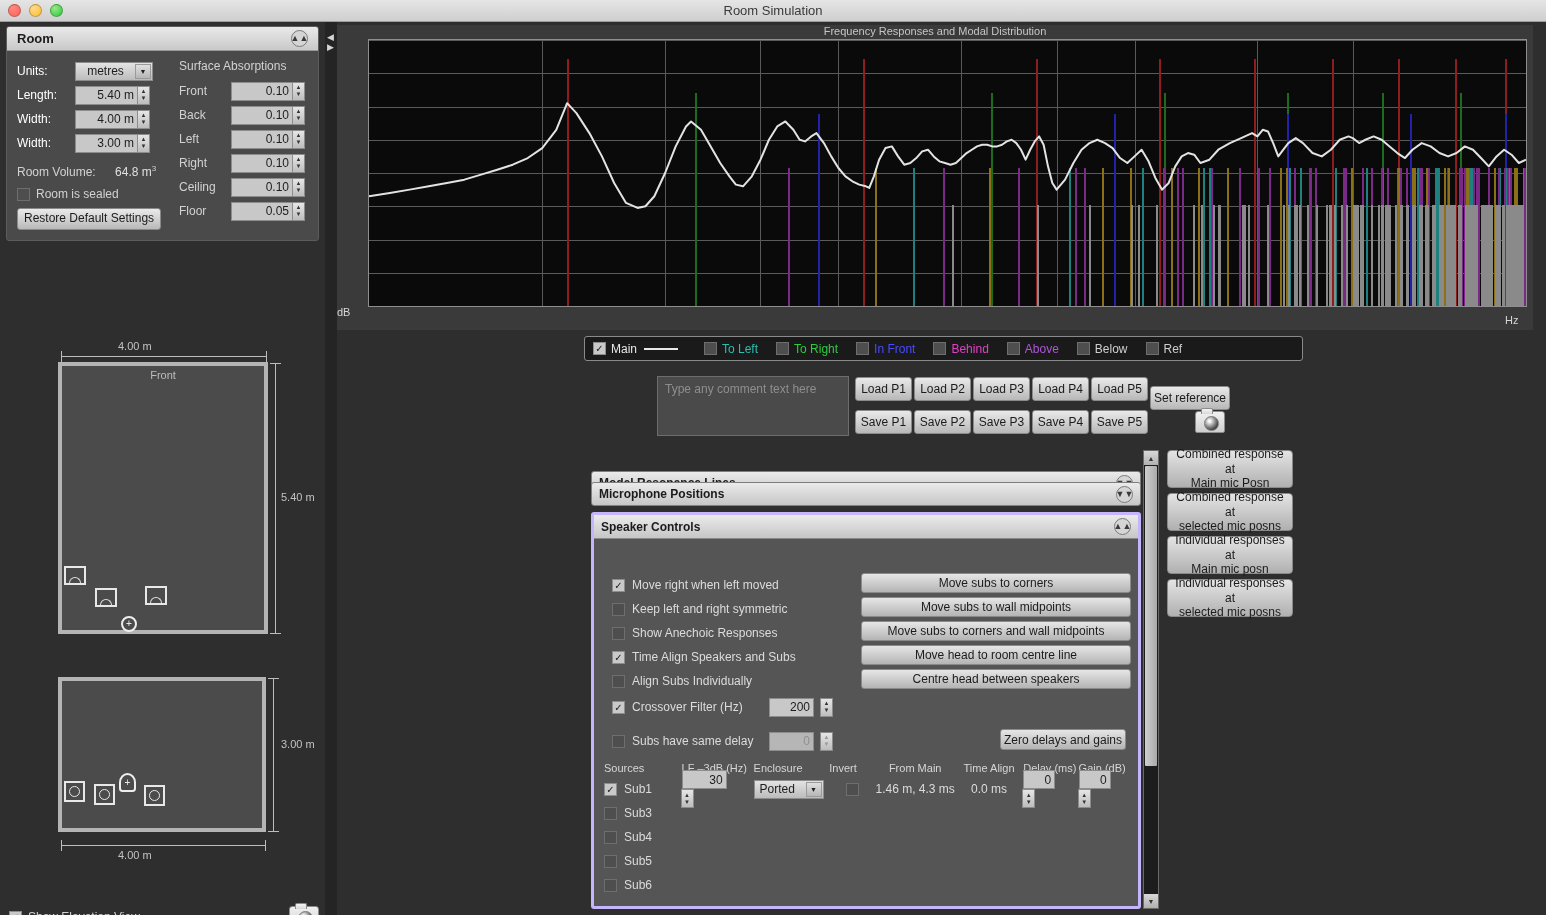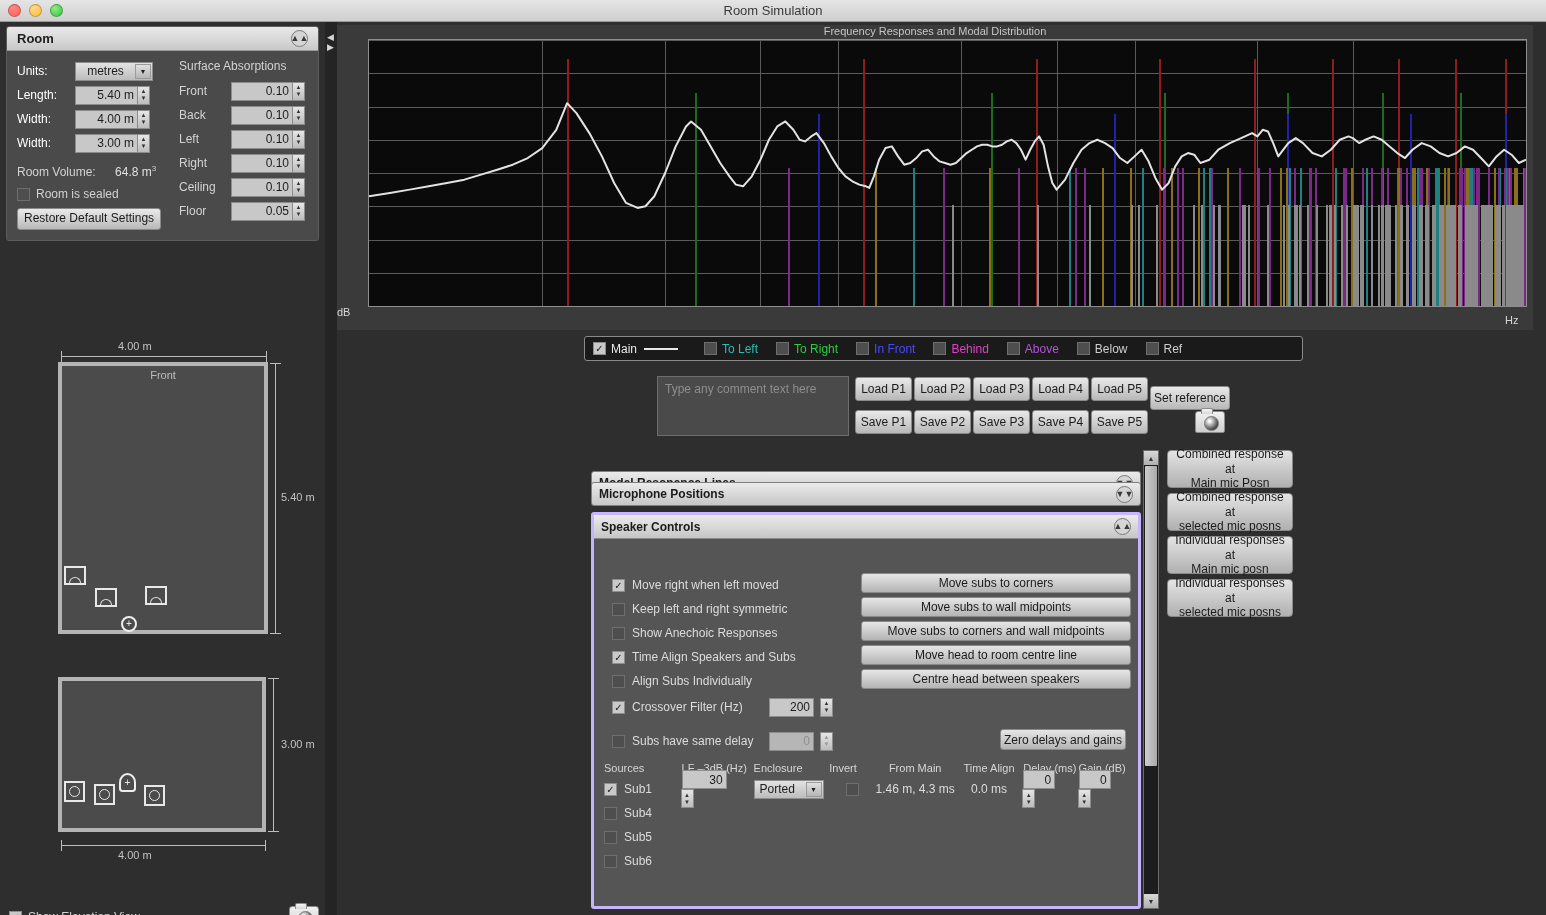--- a/index.html
+++ b/index.html
@@ -874,20 +874,26 @@
             <span class="spin">
                 <i>▲</i>
                 <i>▼</i>
               </span>
           </span>
         </div>
 
         <div class="trow">
           <span class="c-src">
               <span class="cb"></span>
+          <span>Sub3</span>
+            </span>
+        </div>
+        <div class="trow">
+          <span class="c-src">
+              <span class="cb"></span>
           <span>Sub4</span>
             </span>
         </div>
         <div class="trow">
           <span class="c-src">
               <span class="cb"></span>
           <span>Sub5</span>
             </span>
         </div>
         <div class="trow">

